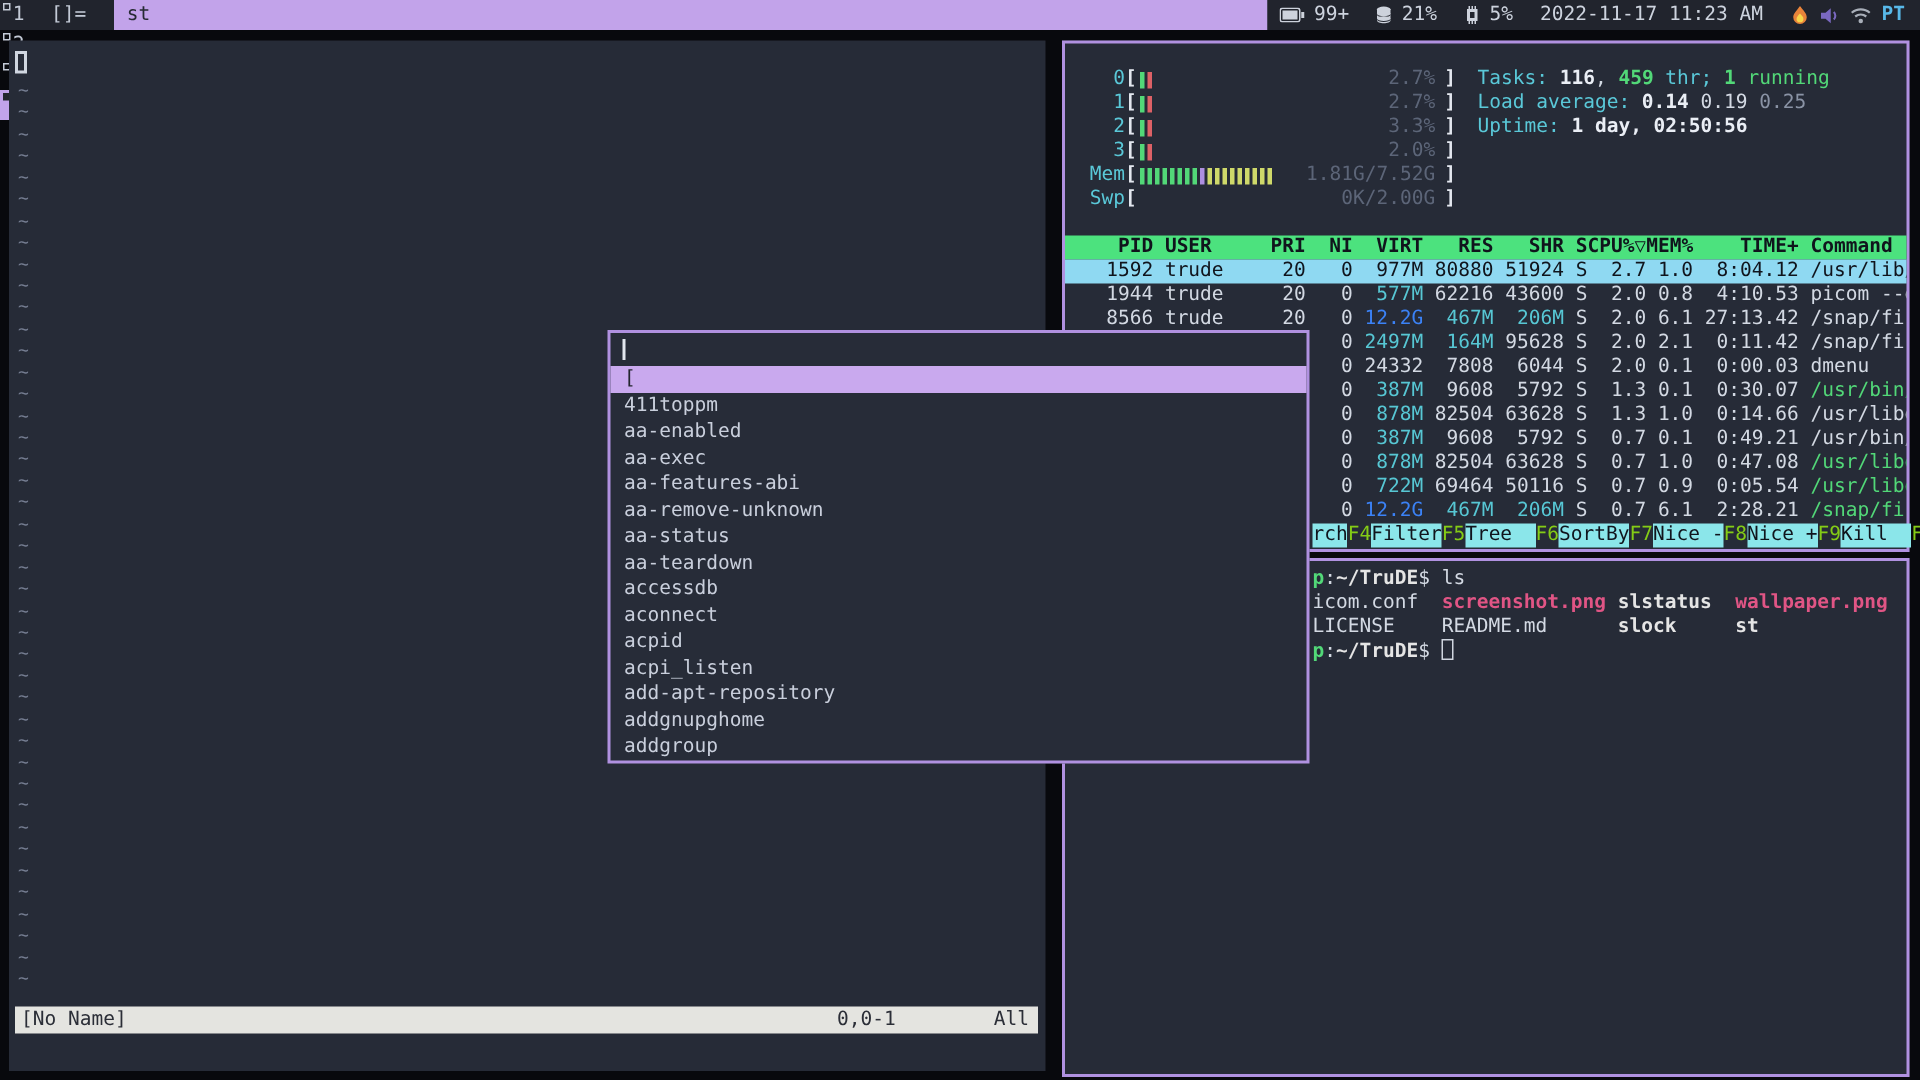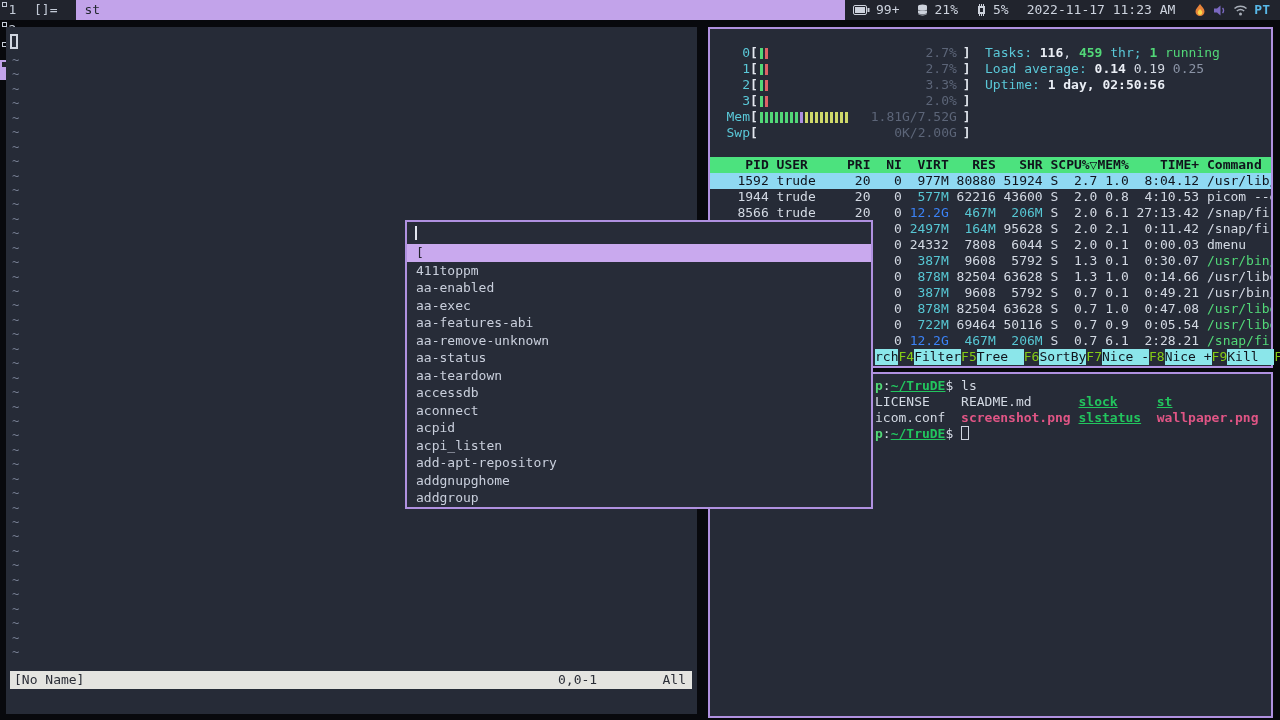--- a/index.html
+++ b/index.html
@@ -73,21 +73,21 @@
   .fk-key { color:#84cc16; }
   .fk-label { background:#8be6ea; color:#10141c; white-space:pre; }
 
   
   #term { position:absolute; left:708px; top:372px; width:565px; height:346px;
     background:#262b37; border:2px solid #b091e0; }
   #term-lines { position:absolute; left:165px; top:4px; font-size:13px;
     line-height:16px; color:#d3d9e3; }
   .t-line { height:16px; white-space:pre; }
   .c-pgreen { color:#52d878; font-weight:bold; }
-  .c-violet { color:#22c55e; font-weight:bold;text-decoration:underline; }
+  .c-violet { color:#e5e5e5; font-weight:bold; }
   .c-pink { color:#e05585; font-weight:bold; }
   .block-cursor { display:inline-block; width:8px; height:14px; margin-bottom:-2px;
     border:1.5px solid #d0d6e0; }
 
   
   #launcher { position:absolute; left:405px; top:220px; width:468px;
     background:#272c38; border:2px solid #b091e0; z-index:10; font-size:13px; }
   #dm-input { position:relative; height:22px; }
   #dm-cursor { position:absolute; left:8px; top:4px; width:2px; height:14px;
     background:#e2e6ee; }
@@ -510,22 +510,22 @@
           <span class="fk-key">F9</span>
           <span class="fk-label">Kill  </span>
           <span class="fk-key">F1</span>
         </div>
     </div>
   </div>
 
   <div id="term">
     <div id="term-lines">
         <div class="t-line"><span class="c-pgreen">p</span><span class="c-white">:</span><span class="c-violet">~/TruDE</span><span class="c-white">$ </span><span class="c-white">ls</span></div>
+        <div class="t-line"><span class="c-white">icom.conf  </span><span class="c-pink">screenshot.png</span><span class="c-white"> </span><span class="c-violet">slstatus</span><span class="c-white">  </span><span class="c-pink">wallpaper.png</span></div>
         <div class="t-line"><span class="c-white">LICENSE    </span><span class="c-white">README.md</span><span class="c-white">      </span><span class="c-violet">slock</span><span class="c-white">     </span><span class="c-violet">st</span></div>
-        <div class="t-line"><span class="c-white">icom.conf  </span><span class="c-pink">screenshot.png</span><span class="c-white"> </span><span class="c-violet">slstatus</span><span class="c-white">  </span><span class="c-pink">wallpaper.png</span></div>
         <div class="t-line"><span class="c-pgreen">p</span><span class="c-white">:</span><span class="c-violet">~/TruDE</span><span class="c-white">$ </span><span class="block-cursor"></span></div>
       </div>
   </div>
 
   <div id="launcher">
     <div id="dm-input">
       <span id="dm-cursor"></span>
     </div>
     <div id="dm-items">
         <div class="dm-item sel">[</div>

